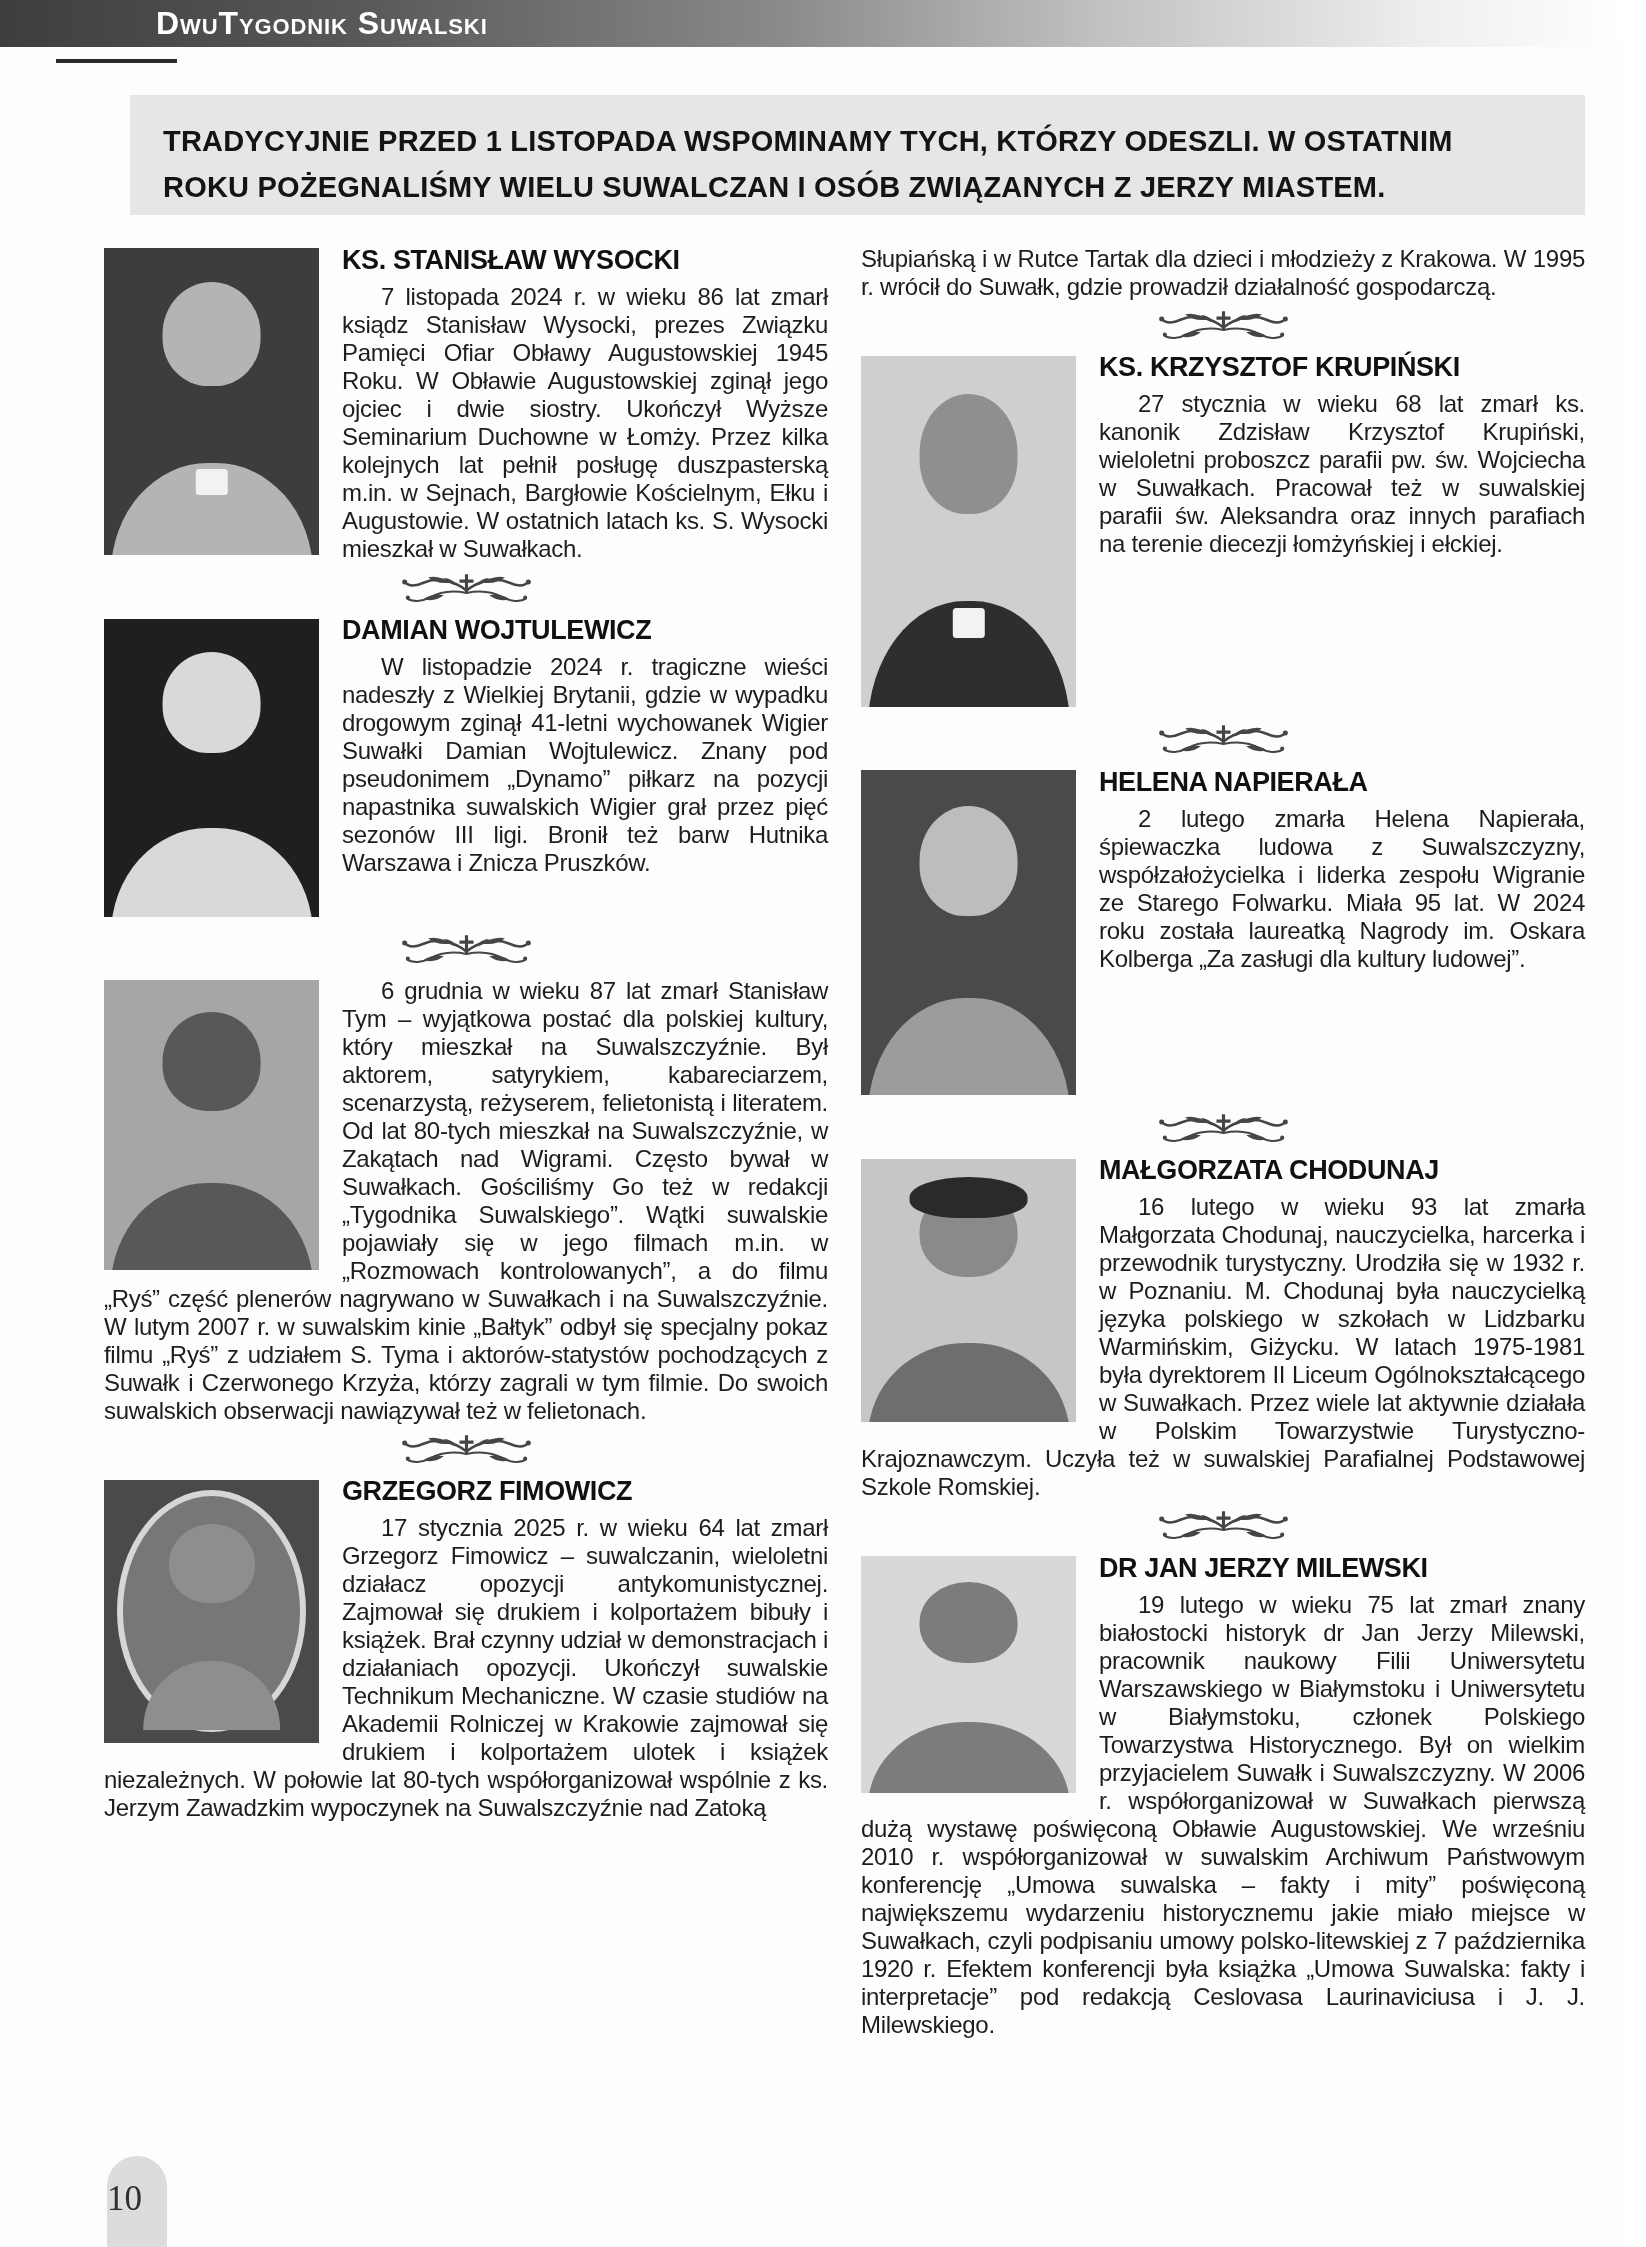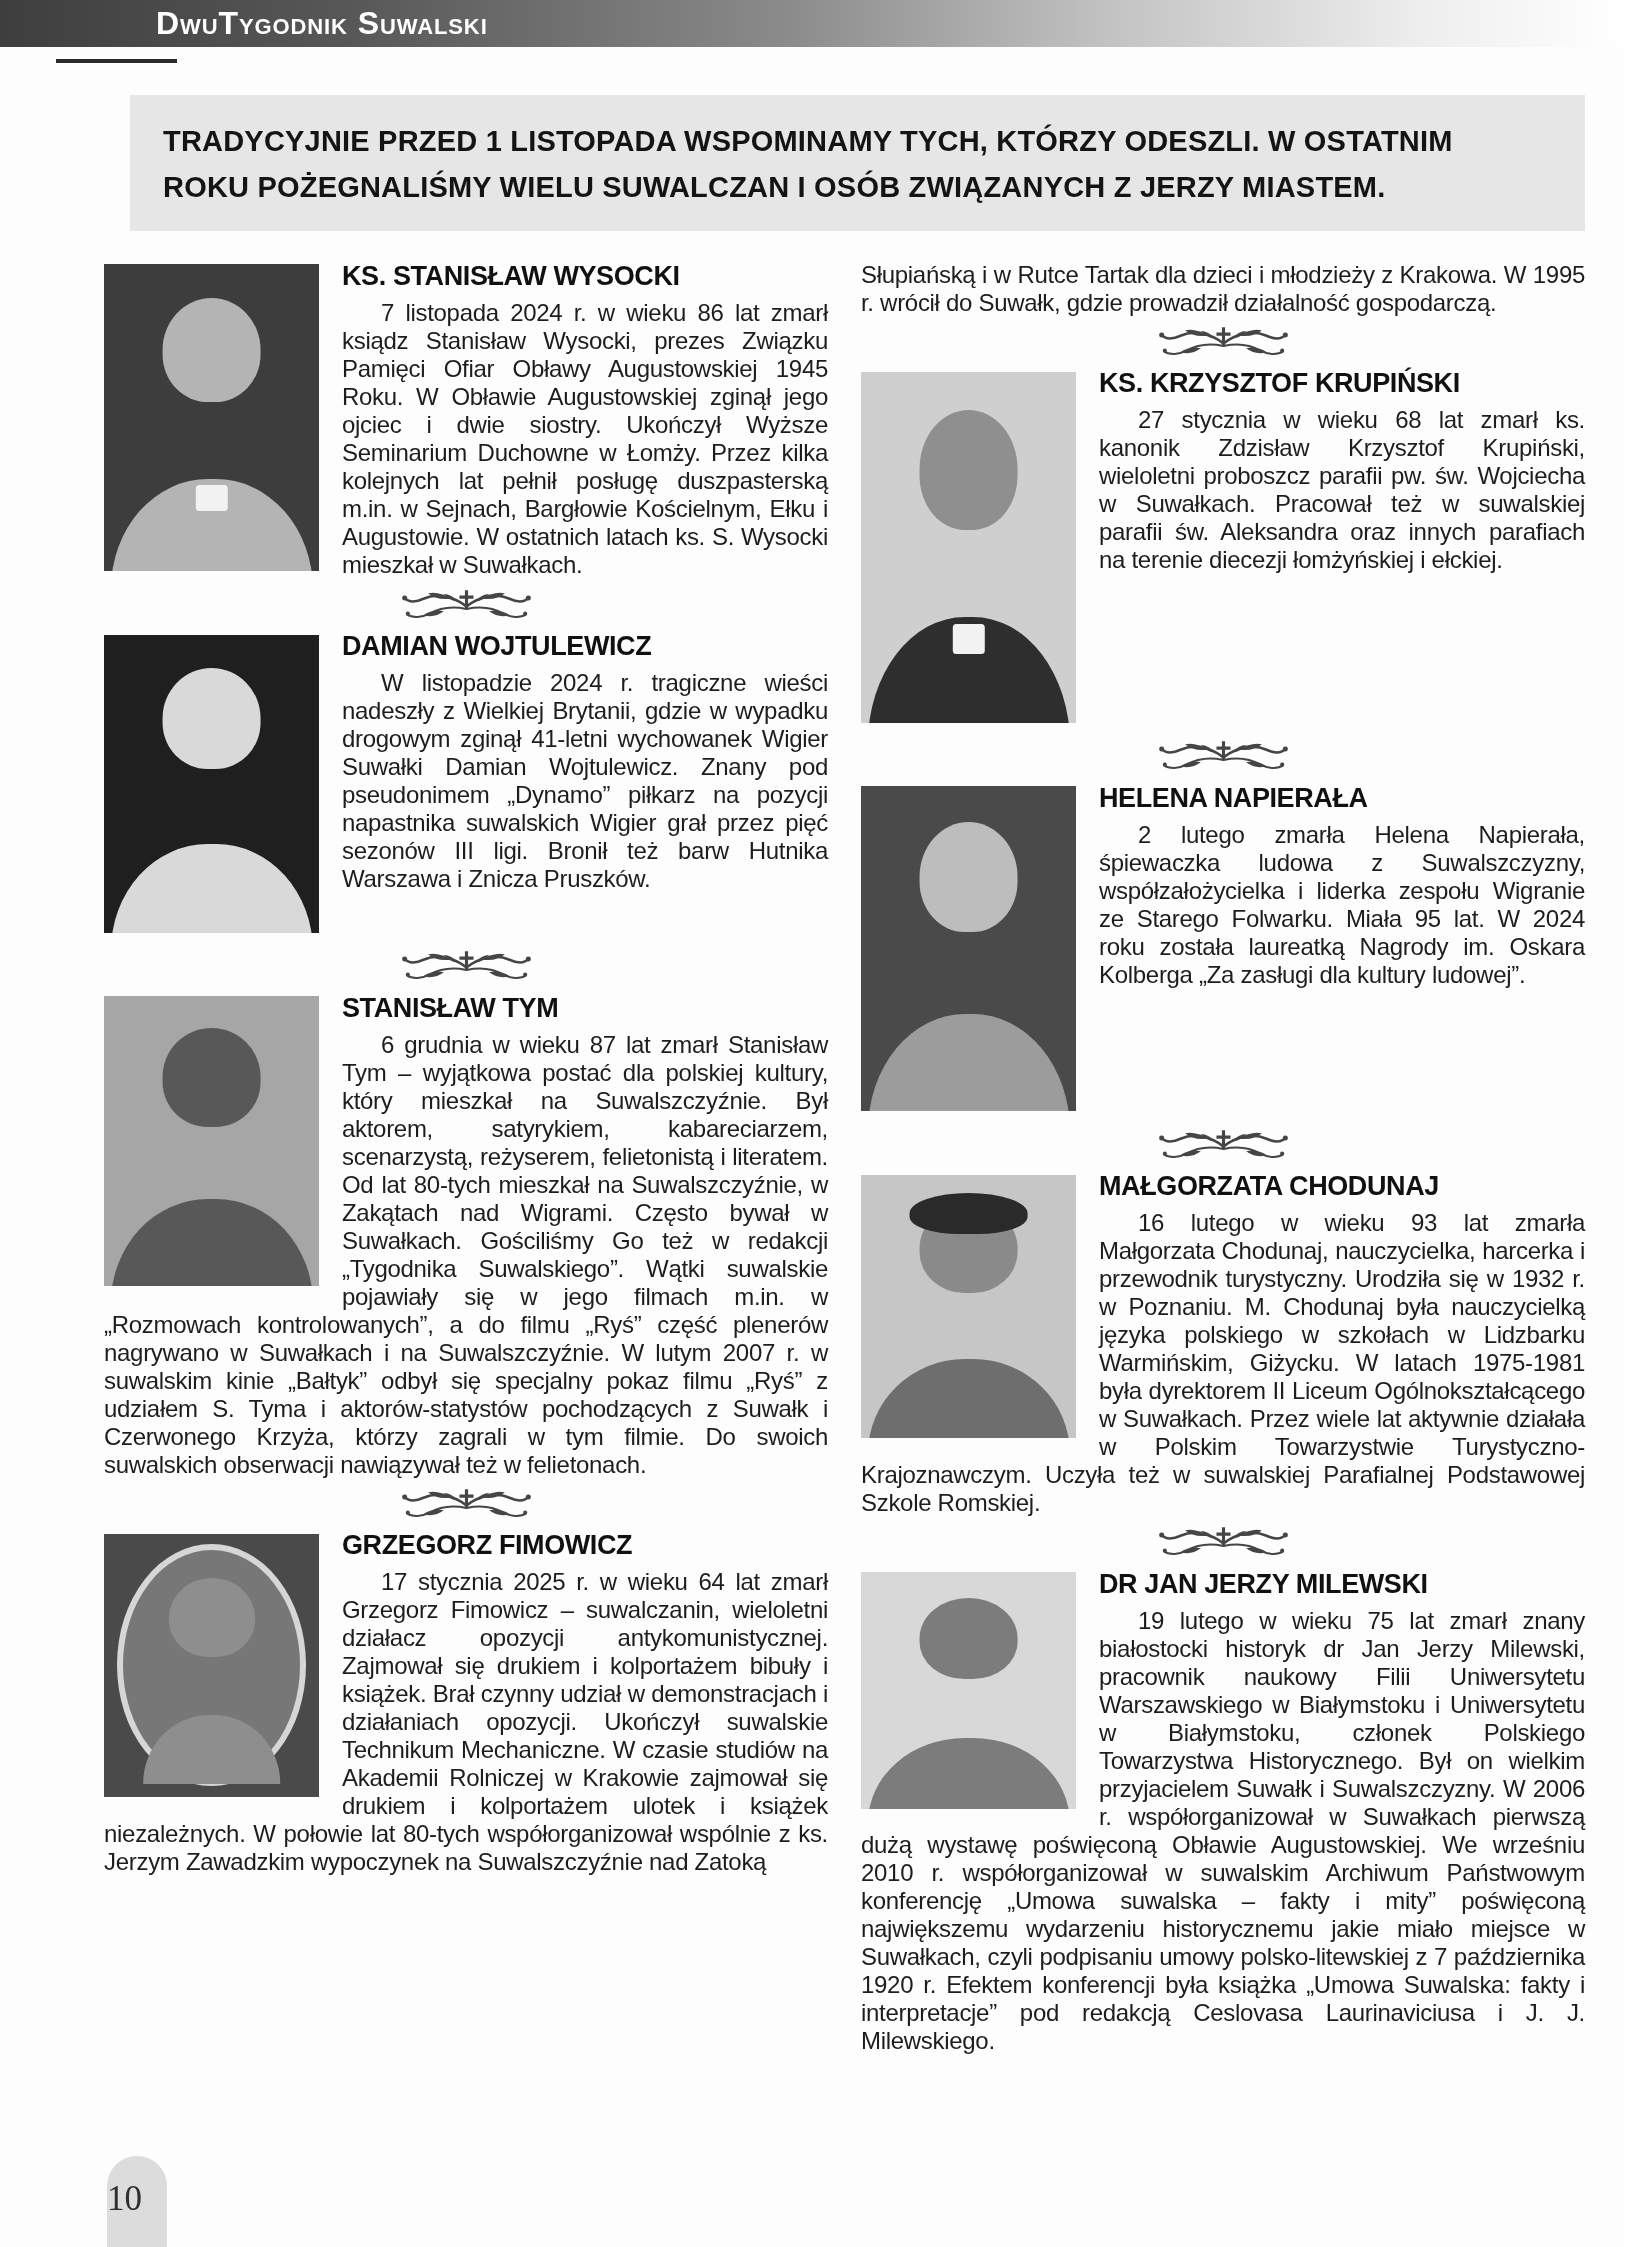--- a/index.html
+++ b/index.html
@@ -23,21 +23,21 @@
     color:#ffffff;letter-spacing:0.9px;
   }
   .dateline{margin:23px 0 0 56px;}
   .date-text{font-weight:bold;font-size:26px;color:#9a9a9a;letter-spacing:0.9px;}
   .date-rule{width:121px;height:3.5px;background:#2b2b2b;margin:5.3px 0 0 0;}
 
   
   .intro-box{
     margin:32px 40px 30px 130px;
     background:#e7e6e6;
-    padding:23px 33px 21px 33px;
+    padding:23px 33px 5px 33px;
   }
   .intro-line{
     display:block;
     font-weight:bold;font-size:29px;line-height:46px;
     color:#141414;letter-spacing:0.2px;
   }
   .odeszli-title{
     margin:14px 0 5.3px 0;
     text-align:center;
     font-family:"DejaVu Serif", serif;
@@ -202,21 +202,20 @@
         <svg class="flourish" viewBox="0 0 170 40">
             <use href="#fl-full"></use>
           </svg>
       </div>
 
       <article class="entry">
         <div class="photo" style="height:290px;--pbg:#a6a6a6;--pfg:#585858;">
           <span class="head"></span>
           <span class="torso"></span>
         </div>
-        <h2 class="entry-name">STANISŁAW TYM</h2>
         <p class="entry-text">6 grudnia w wieku 87 lat zmarł Stanisław Tym – wyjątkowa postać dla polskiej kultury, który mieszkał na Suwalszczyźnie. Był aktorem, satyrykiem, kabareciarzem, scenarzystą, reżyserem, felietonistą i literatem. Od lat 80-tych mieszkał na Suwalszczyźnie, w Zakątach nad Wigrami. Często bywał w Suwałkach. Gościliśmy Go też w redakcji „Tygodnika Suwalskiego”. Wątki suwalskie pojawiały się w jego filmach m.in. w „Rozmowach kontrolowanych”, a do filmu „Ryś” część plenerów nagrywano w Suwałkach i na Suwalszczyźnie. W lutym 2007 r. w suwalskim kinie „Bałtyk” odbył się specjalny pokaz filmu „Ryś” z udziałem S. Tyma i aktorów-statystów pochodzących z Suwałk i Czerwonego Krzyża, którzy zagrali w tym filmie. Do swoich suwalskich obserwacji nawiązywał też w felietonach.</p>
       </article>
 
       <div class="divider">
         <svg class="flourish" viewBox="0 0 170 40">
             <use href="#fl-full"></use>
           </svg>
       </div>
 
       <article class="entry">

